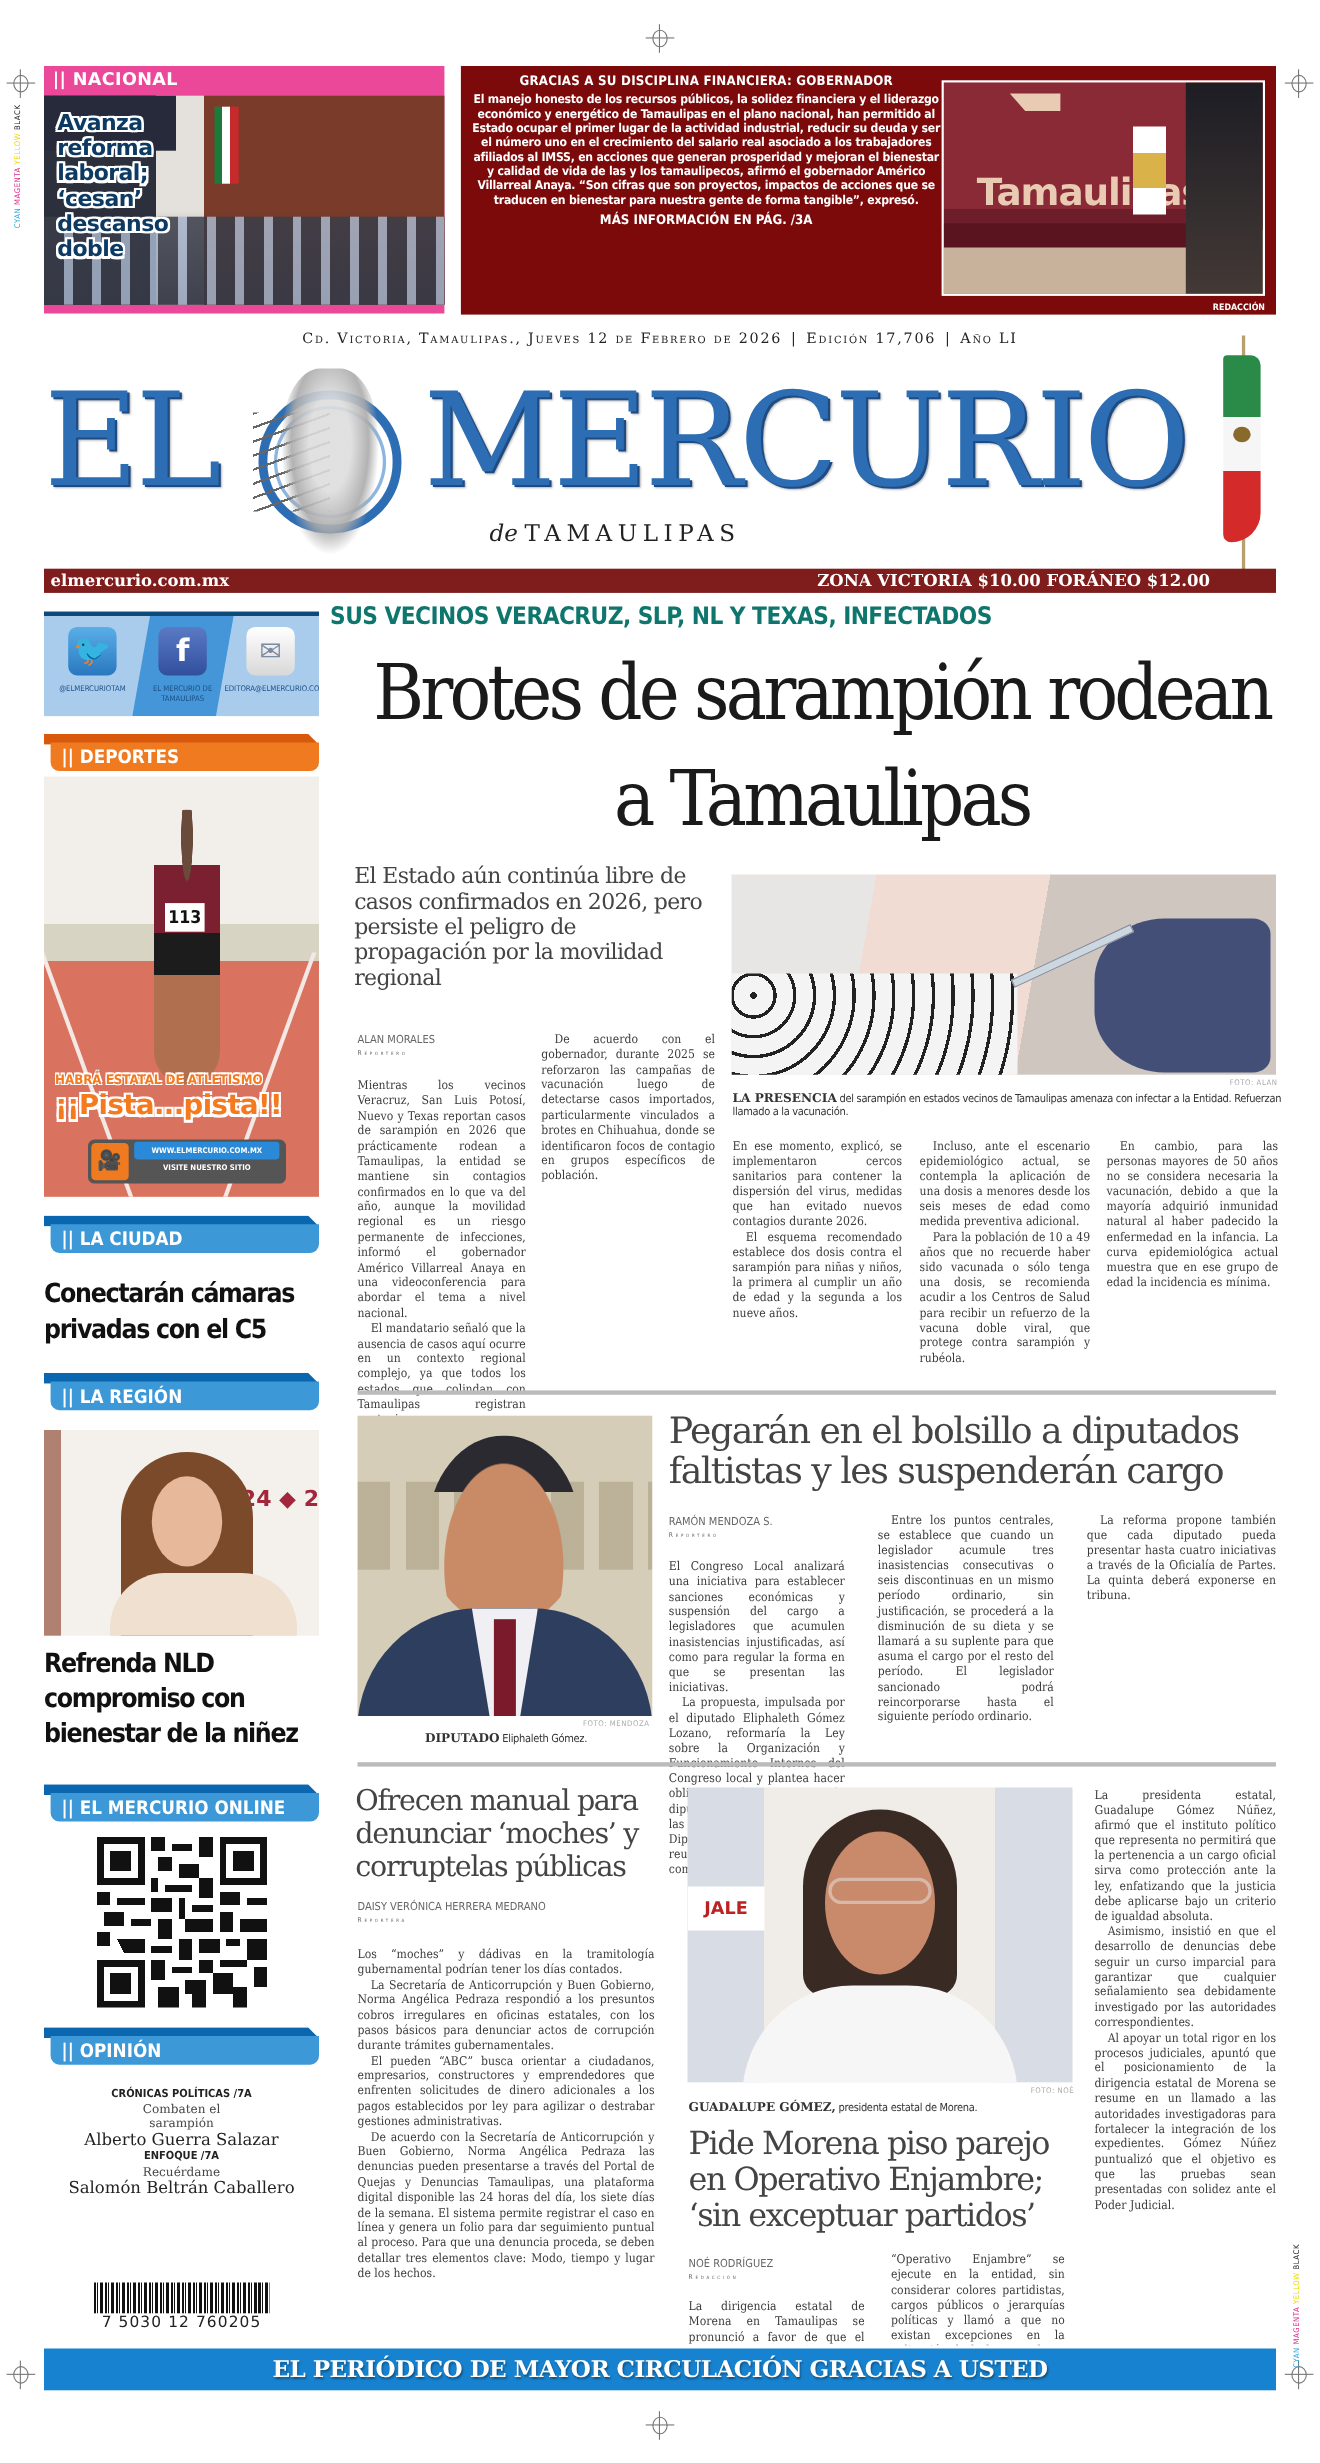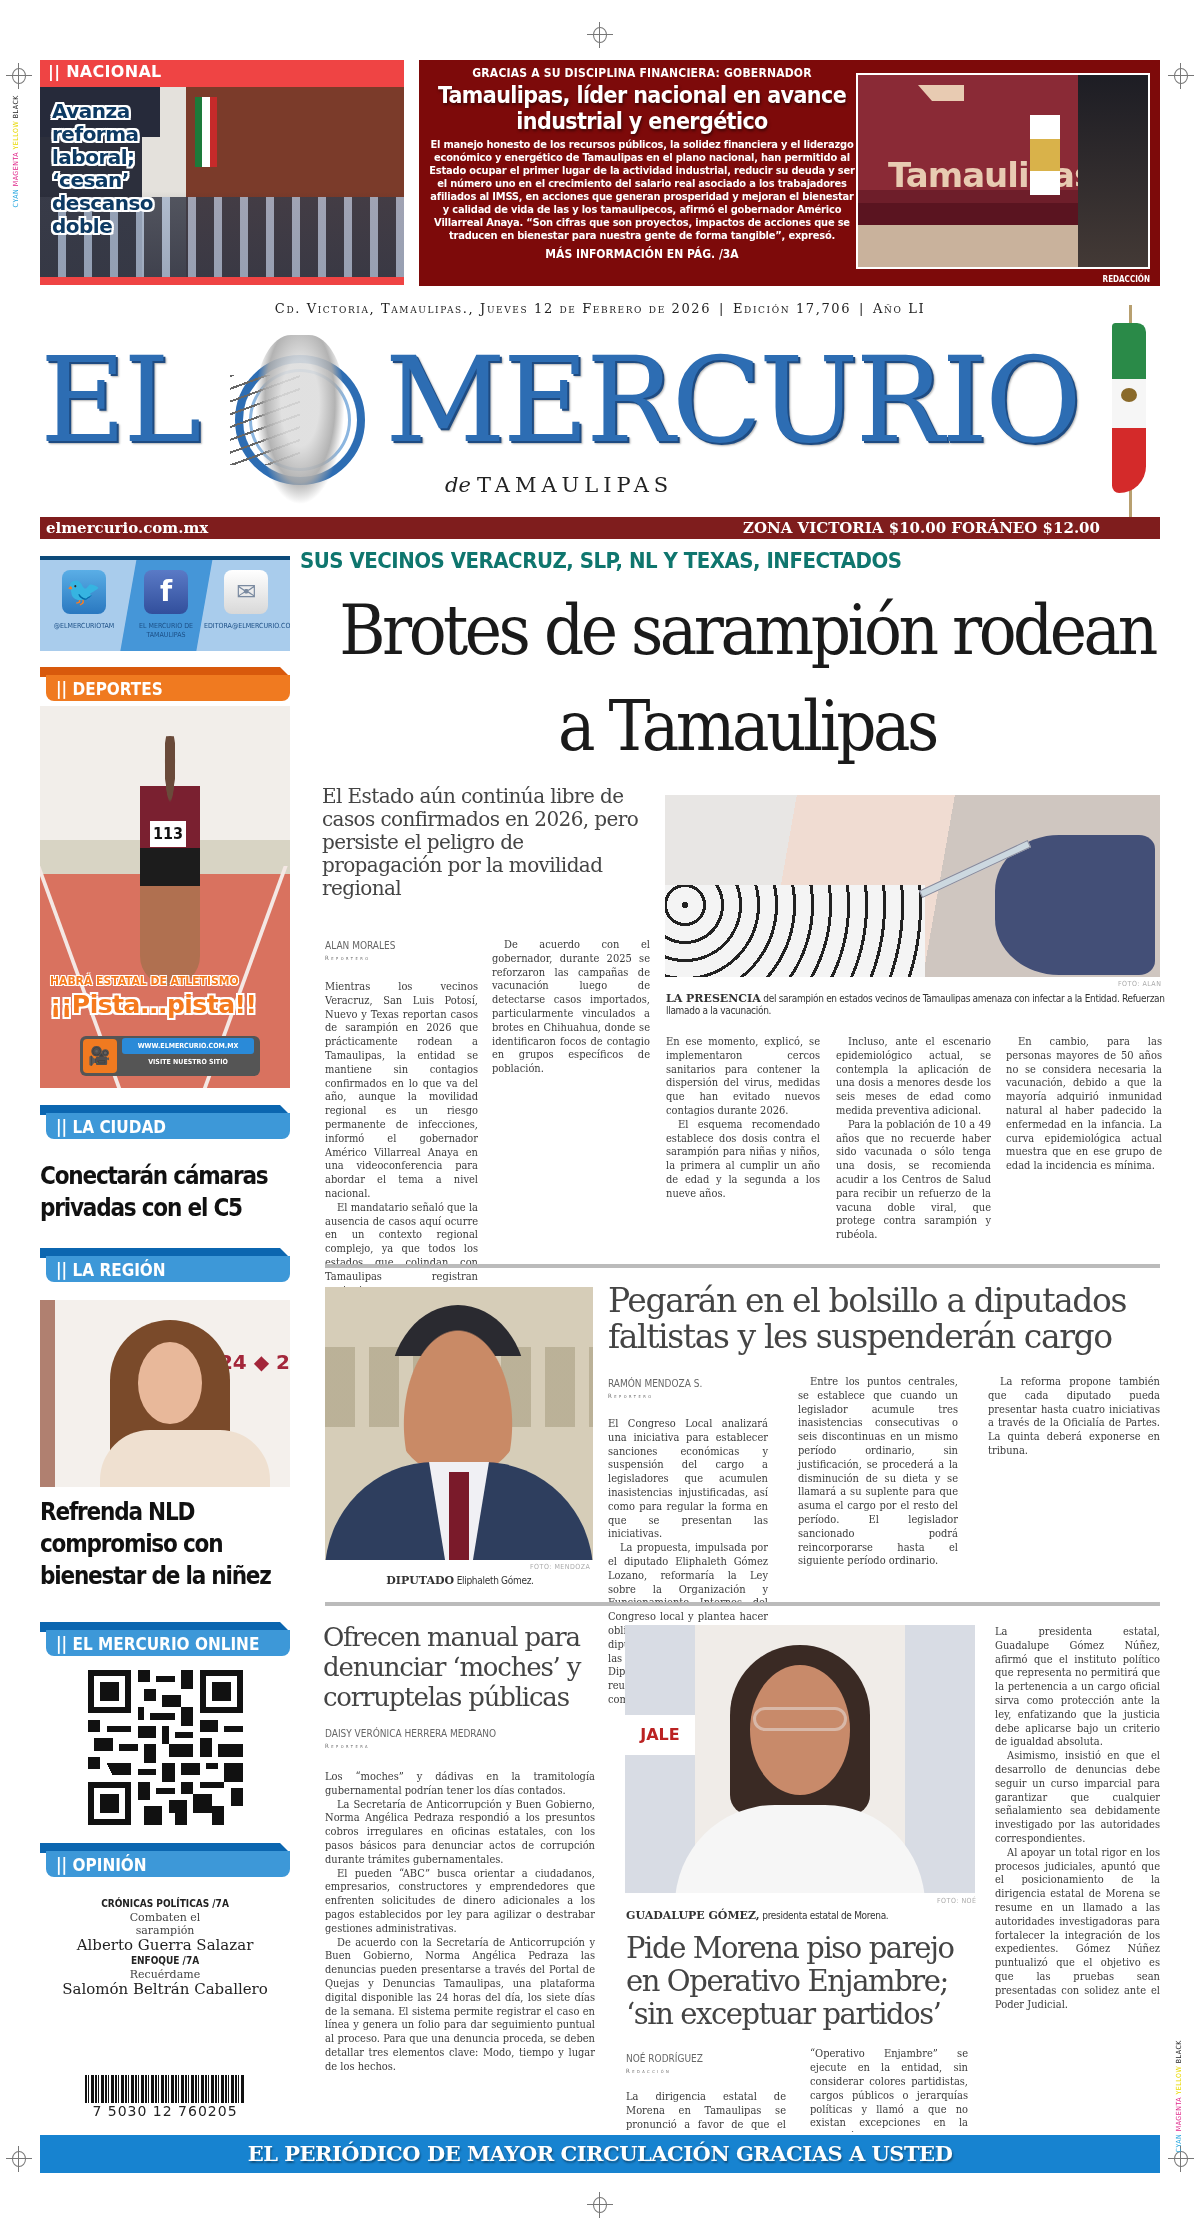--- a/index.html
+++ b/index.html
@@ -11,21 +11,21 @@
   
   .reg { position: absolute; width: 26px; height: 26px; }
   .reg::before { content: ""; position: absolute; left: 0; top: 12px; width: 26px; height: 1px; background: #777; }
   .reg::after { content: ""; position: absolute; left: 12px; top: 0; width: 1px; height: 26px; background: #777; }
   .reg span { position: absolute; left: 6px; top: 5px; width: 14px; height: 16px; border: 1px solid #777; border-radius: 50%; }
 
   .cmyk { position: absolute; writing-mode: vertical-rl; transform: rotate(180deg); font-family: "DejaVu Sans Condensed", "DejaVu Sans", sans-serif; font-size: 7px; letter-spacing: .5px; }
   .cmyk .c { color: #29a8e0; } .cmyk .m { color: #e0268a; } .cmyk .y { color: #e8d800; } .cmyk .k { color: #222; }
 
   
-  .teaser-nac { left: 40px; top: 60px; width: 364px; height: 225px; background: #ef4444; }
+  .teaser-nac { left: 40px; top: 60px; width: 364px; height: 225px; background: #ec4899; }
   .teaser-nac .hdr { height: 24px; color: #fff; font-family: "DejaVu Sans", sans-serif; font-weight: bold; font-size: 16px; padding: 2px 8px; letter-spacing: .3px; }
   .teaser-nac .photo { position: absolute; left: 0; top: 27px; width: 364px; height: 190px;
     background:
       linear-gradient(180deg, rgba(0,0,0,0) 55%, rgba(20,20,30,.65) 100%),
       linear-gradient(90deg, #2c2f3c 0 28%, #e4e1dc 28% 40%, #7b3b2a 40% 100%);
   }
   .teaser-nac .photo .screen1 { position:absolute; left: 0; top: 0; width: 120px; height: 50px; background: #262a3a; }
   .teaser-nac .photo .flag { position:absolute; left: 155px; top: 10px; width: 22px; height: 70px; background: linear-gradient(90deg,#1d7a3a 0 33%,#fff 33% 66%,#c62a2a 66%); }
   .teaser-nac .photo .seats { position:absolute; left: 0; right: 0; bottom: 0; height: 80px; background: repeating-linear-gradient(90deg, #3a3d4a 0 18px, #a8b6cc 18px 26px); opacity: .85; }
   .teaser-nac .headline { position: absolute; left: 12px; top: 40px; width: 120px; color: #0d3a63; font-family: "DejaVu Sans", sans-serif; font-weight: bold; font-size: 20px; line-height: 23px; letter-spacing: -.5px;
@@ -199,21 +199,20 @@
     <div class="screen1"></div>
       <div class="flag"></div>
       <div class="seats"></div>
   </div>
   <div class="headline">Avanza reforma laboral; ‘cesan’ descanso doble</div>
 </div>
 
 <div class="abs teaser-gob">
   <div class="text">
     <div class="kicker">GRACIAS A SU DISCIPLINA FINANCIERA: GOBERNADOR</div>
-    <div class="title">Tamaulipas, líder nacional en avance industrial y energético</div>
     <div class="body">El manejo honesto de los recursos públicos, la solidez financiera y el liderazgo económico y energético de Tamaulipas en el plano nacional, han permitido al Estado ocupar el primer lugar de la actividad industrial, reducir su deuda y ser el número uno en el crecimiento del salario real asociado a los trabajadores afiliados al IMSS, en acciones que generan prosperidad y mejoran el bienestar y calidad de vida de las y los tamaulipecos, afirmó el gobernador Américo Villarreal Anaya. “Son cifras que son proyectos, impactos de acciones que se traducen en bienestar para nuestra gente de forma tangible”, expresó.</div>
     <div class="more">MÁS INFORMACIÓN EN PÁG. /3A</div>
   </div>
   <div class="photo">
     <div class="logo"></div>
     <div class="brand">Tamaulipas</div>
     <div class="flag2"></div>
     <div class="table"></div>
     <div class="cam"></div>
   </div>

